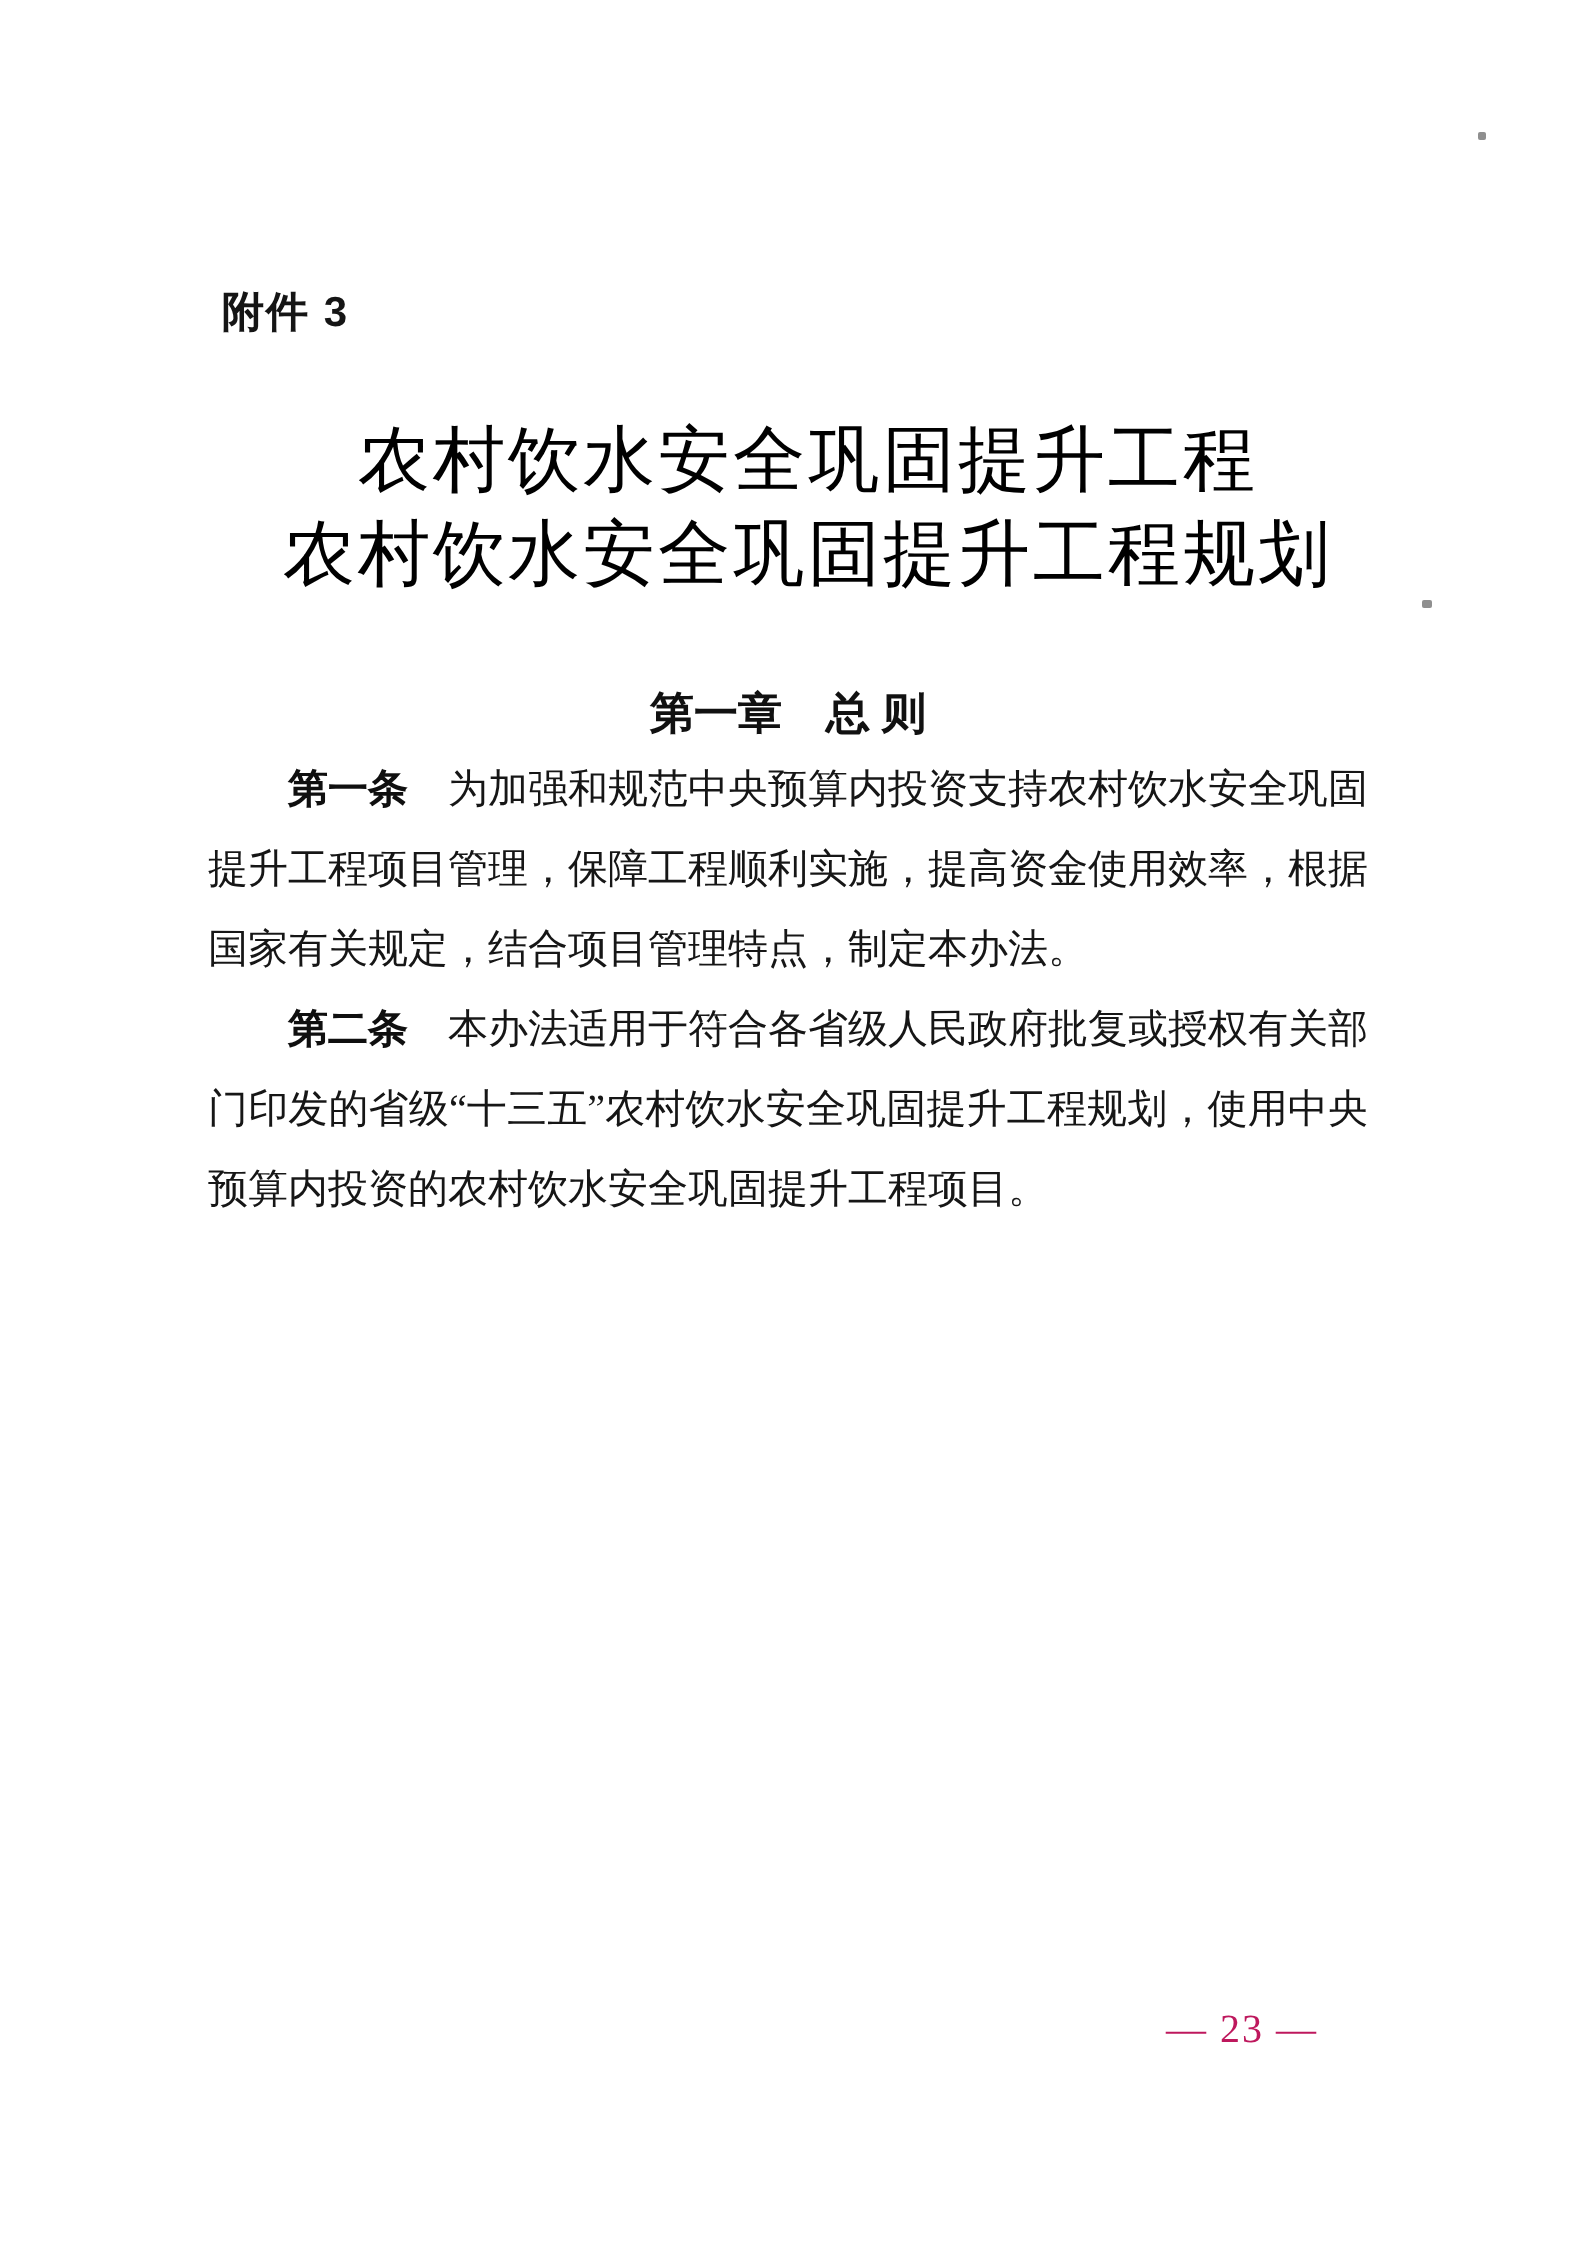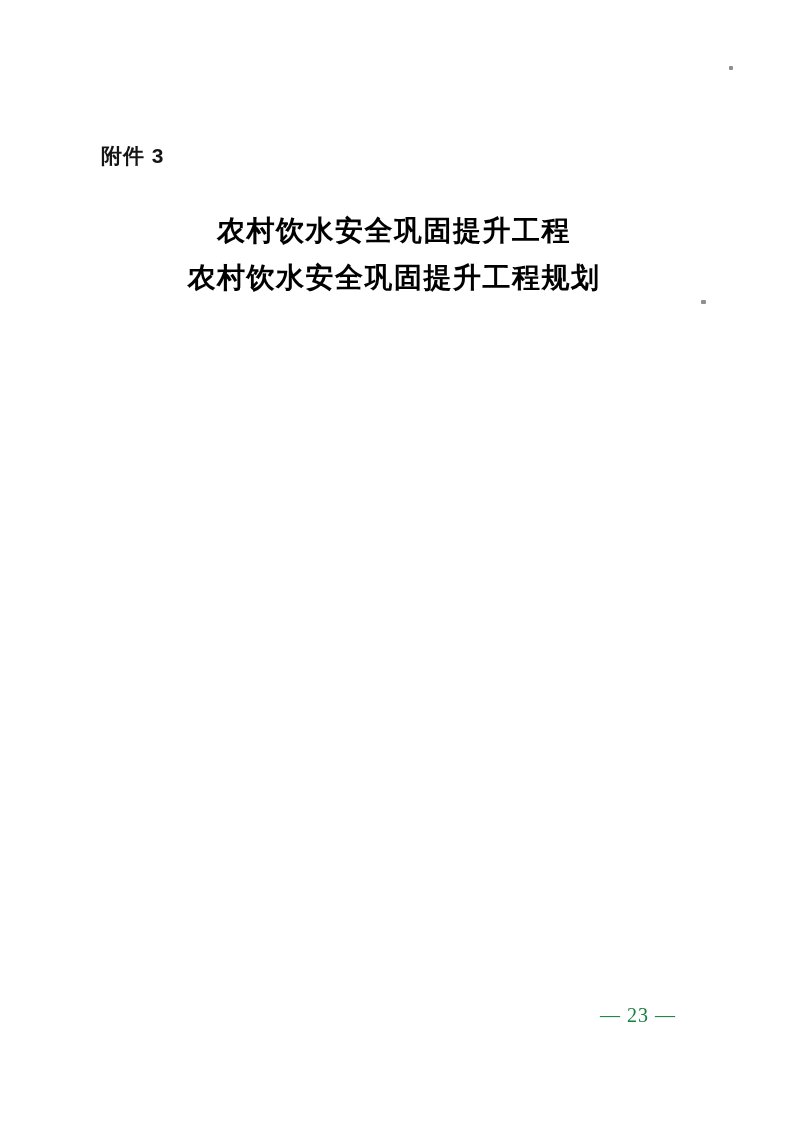--- a/index.html
+++ b/index.html
@@ -4,35 +4,35 @@
 <style>
   html, body { margin: 0; padding: 0; }
   body {
     width: 793px; height: 1122px;
     background: #ffffff;
     position: relative;
     overflow: hidden;
     font-family: "Liberation Serif", "DejaVu Serif", serif;
     color: #1b1b1b;
   }
-  .page { position: absolute; left: 6px; top: 0; width: 663px; height: 1122px; }
+  .page { position: absolute; left: 16px; top: 0; width: 663px; height: 1122px; }
 
   .attachment {
     position: absolute; left: 95px; top: 142px;
     font-size: 21px; font-weight: 700;
     font-family: "Liberation Sans", "DejaVu Sans", sans-serif;
     letter-spacing: 1px;
     color: #151515;
   }
 
   .doc-title {
     position: absolute; left: 88px; top: 207px; width: 580px;
     padding-left: 20px; box-sizing: border-box;
     text-align: center;
-    font-size: 28px; font-weight: 700;
+    font-size: 36px; font-weight: 400;
     line-height: 47px;
     letter-spacing: 1.5px;
     color: #000000;
   }
 
   .chapter {
     position: absolute; left: 88px; top: 342px; width: 580px;
     text-align: center;
     font-size: 22px; font-weight: 700;
     font-family: "Liberation Sans", "DejaVu Sans", sans-serif;
@@ -50,44 +50,47 @@
   .para { margin: 0; text-indent: 2em; }
   .alabel {
     font-weight: 700;
     font-family: "Liberation Sans", "DejaVu Sans", sans-serif;
     margin-right: 1em;
     color: #0f0f0f;
   }
 
   .pagenum {
     position: absolute; left: 540px; top: 1004px; width: 130px;
-    text-align: right;
+    text-align: center;
     font-size: 20px;
     letter-spacing: 1px;
-    color: #15803d;
+    color: #be185d;
   }
 
   .speck { position: absolute; background: #8f8f8f; border-radius: 1px; }
   .s1 { left: 723px; top: 66px;  width: 4px; height: 4px; }
   .s2 { left: 695px; top: 300px; width: 5px; height: 4px; }
 </style>
 </head>
 <body>
 
 <div class="page">
 
   <div class="attachment">附件 3</div>
 
   <div class="doc-title">
     <div>农村饮水安全巩固提升工程</div>
     <div>农村饮水安全巩固提升工程规划</div>
   </div>
 
+  <div class="chapter">第一章　总 则</div>
 
   <div class="body-text">
+    <p class="para"><span class="alabel">第一条</span><span>为加强和规范中央预算内投资支持农村饮水安全巩固提升工程项目管理，保障工程顺利实施，提高资金使用效率，根据国家有关规定，结合项目管理特点，制定本办法。</span></p>
+    <p class="para"><span class="alabel">第二条</span><span>本办法适用于符合各省级人民政府批复或授权有关部门印发的省级“十三五”农村饮水安全巩固提升工程规划，使用中央预算内投资的农村饮水安全巩固提升工程项目。</span></p>
   </div>
 
   <div class="pagenum">— 23 —</div>
 
   <div class="speck s1"></div>
   <div class="speck s2"></div>
 
 </div>
 
 </body></html>

